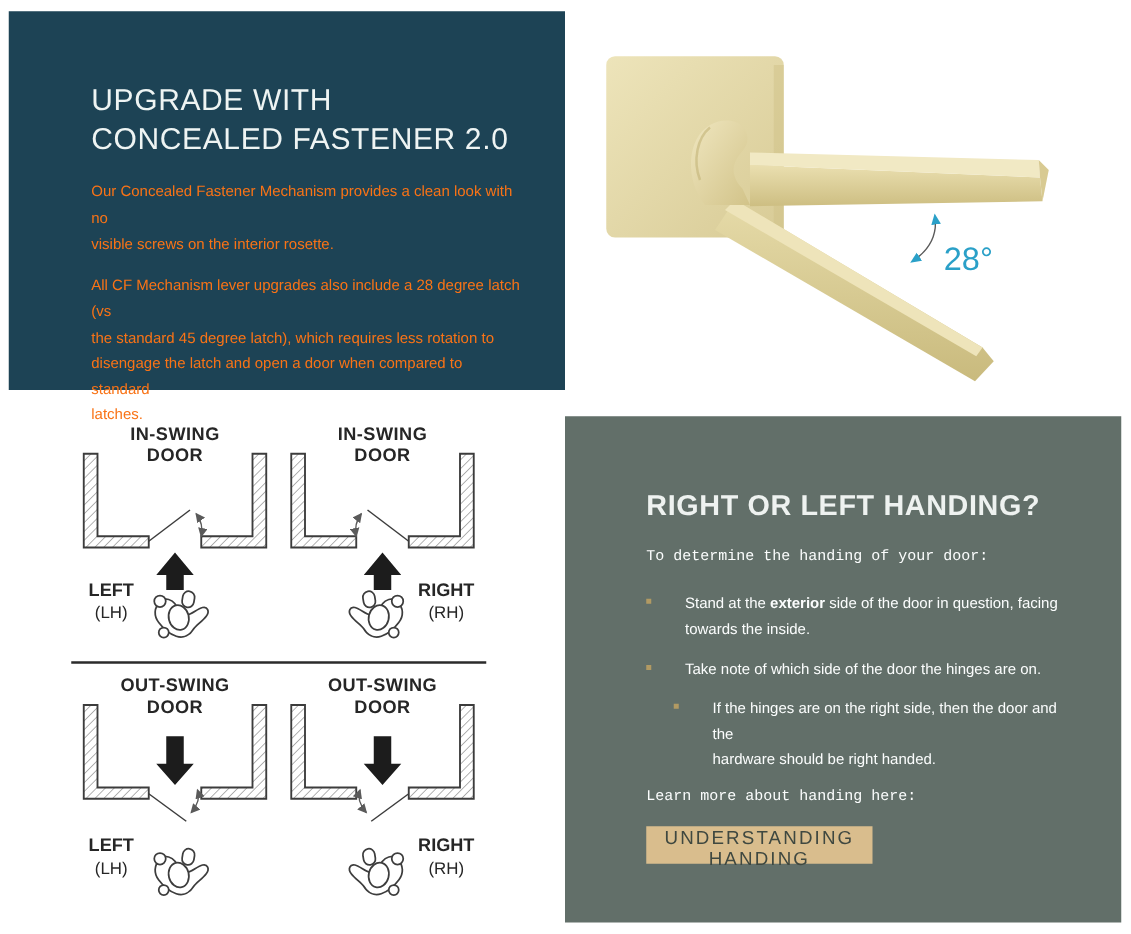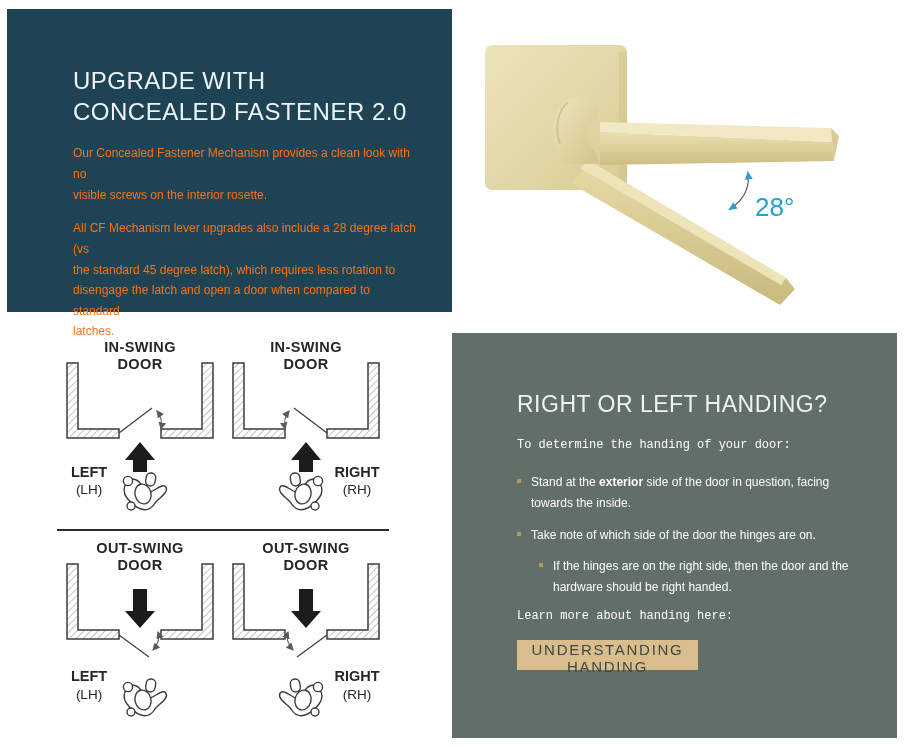--- a/index.html
+++ b/index.html
@@ -32,25 +32,25 @@
   .wall{fill:url(#hatch);stroke:#3c3c3c;stroke-width:1.5;}
   .door{stroke:#3c3c3c;stroke-width:1.2;}
   .swing{stroke:#5a5a5a;stroke-width:1.1;fill:none;}
   .solid{fill:#1c1c1c;}
   .pp{fill:#ffffff;stroke:#3d3d3d;stroke-width:1.4;stroke-linejoin:round;}
 
   
   .panel-sage{position:absolute;left:452px;top:333px;width:445px;height:405px;
               background:#626f69;box-sizing:border-box;padding:58px 34px 0 65px;
               color:#fff;}
-  .section-title{margin:0 0 18px;font-size:23px;font-weight:400;letter-spacing:.5px;
+  .section-title{margin:0 0 18px;font-size:23px;font-weight:700;letter-spacing:.5px;
                  color:#eef2f0;}
   .intro{margin:0 0 17px;font-size:12px;line-height:1.6;color:#fbfdfd;font-family:Liberation Mono, monospace;}
   .bullets{list-style:none;margin:0;padding:0;}
-  .bullets li{display:flex;gap:10px;font-size:12px;line-height:1.72;
+  .bullets li{display:flex;gap:27px;font-size:12px;line-height:1.72;
               margin-bottom:12px;color:#fbfdfd;}
   .bullets .txt{white-space:pre-line;}
   .sq{flex:none;width:4px;height:4px;background:#b29a63;margin-top:7px;}
   .sub{margin:10px 0 2px 22px;}
   .bold{font-weight:700;}
   .learn{margin:5px 0 17px;font-size:12px;color:#fbfdfd;font-family:Liberation Mono, monospace;}
   .btn{display:block;width:181px;height:30px;background:#d9bd8d;border:none;
        color:#3f4840;font-family:"Liberation Sans",sans-serif;font-size:15px;
        letter-spacing:1.7px;cursor:pointer;}
 </style>

